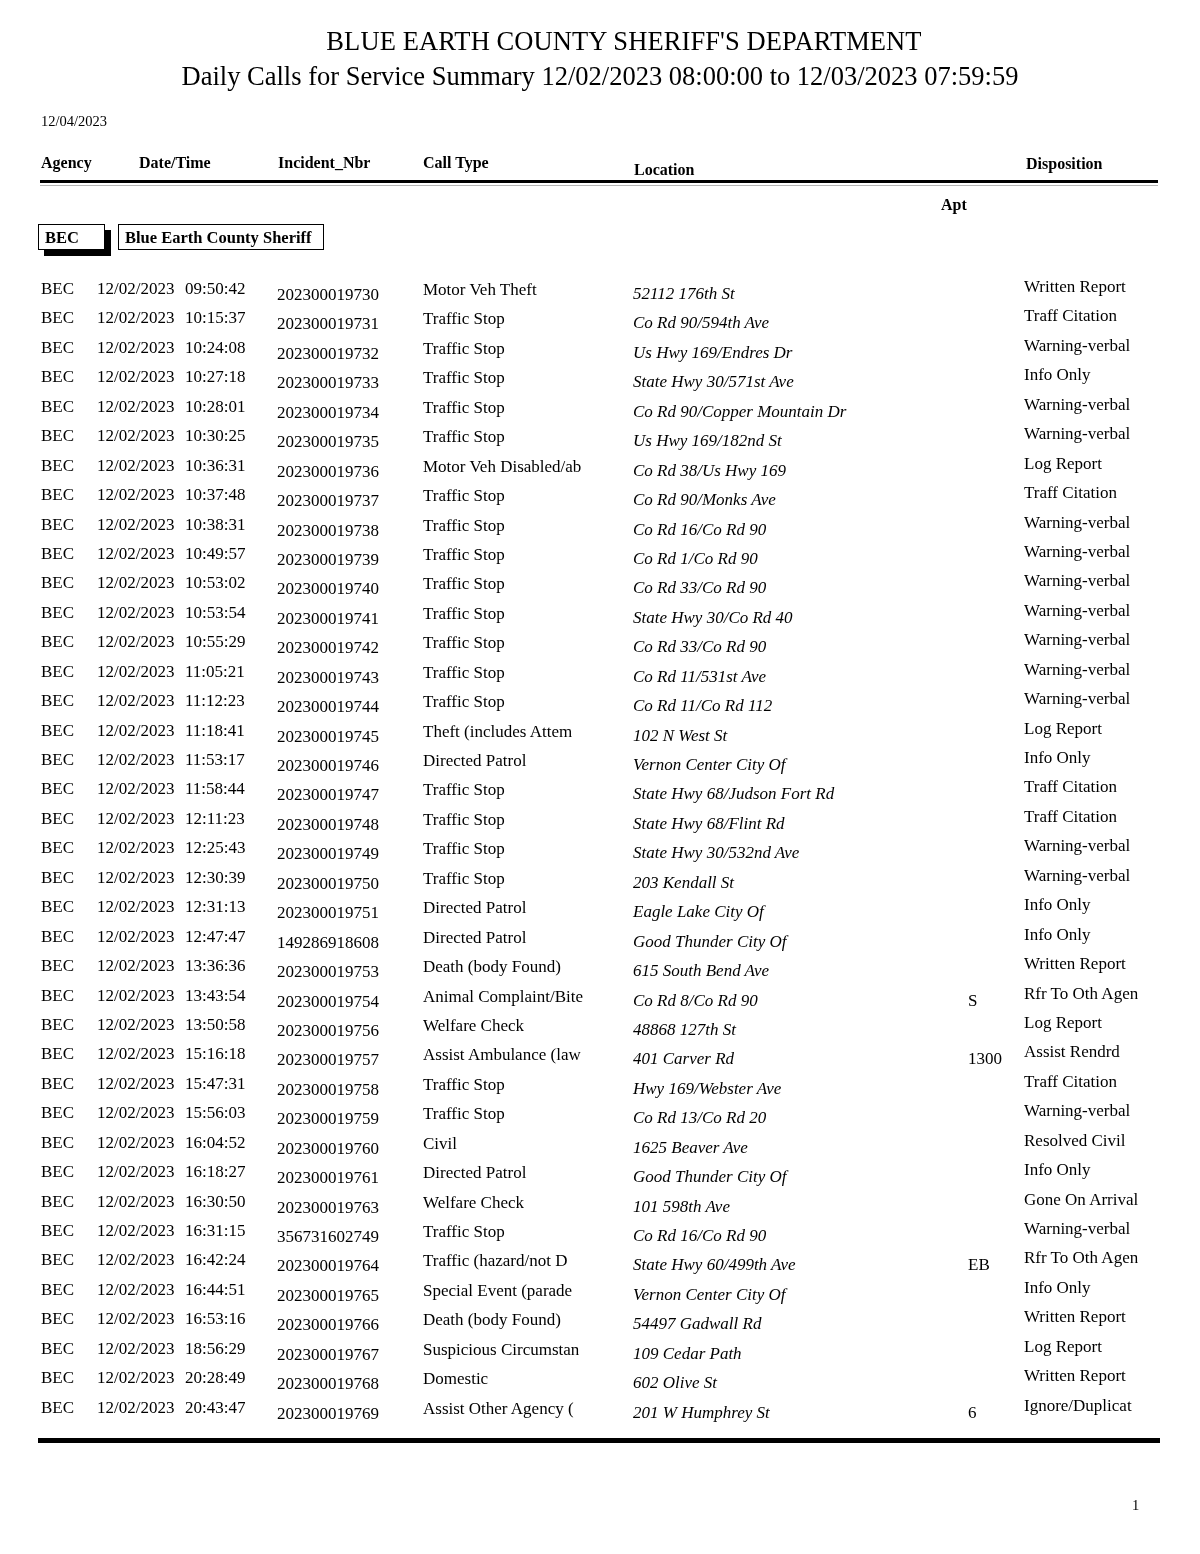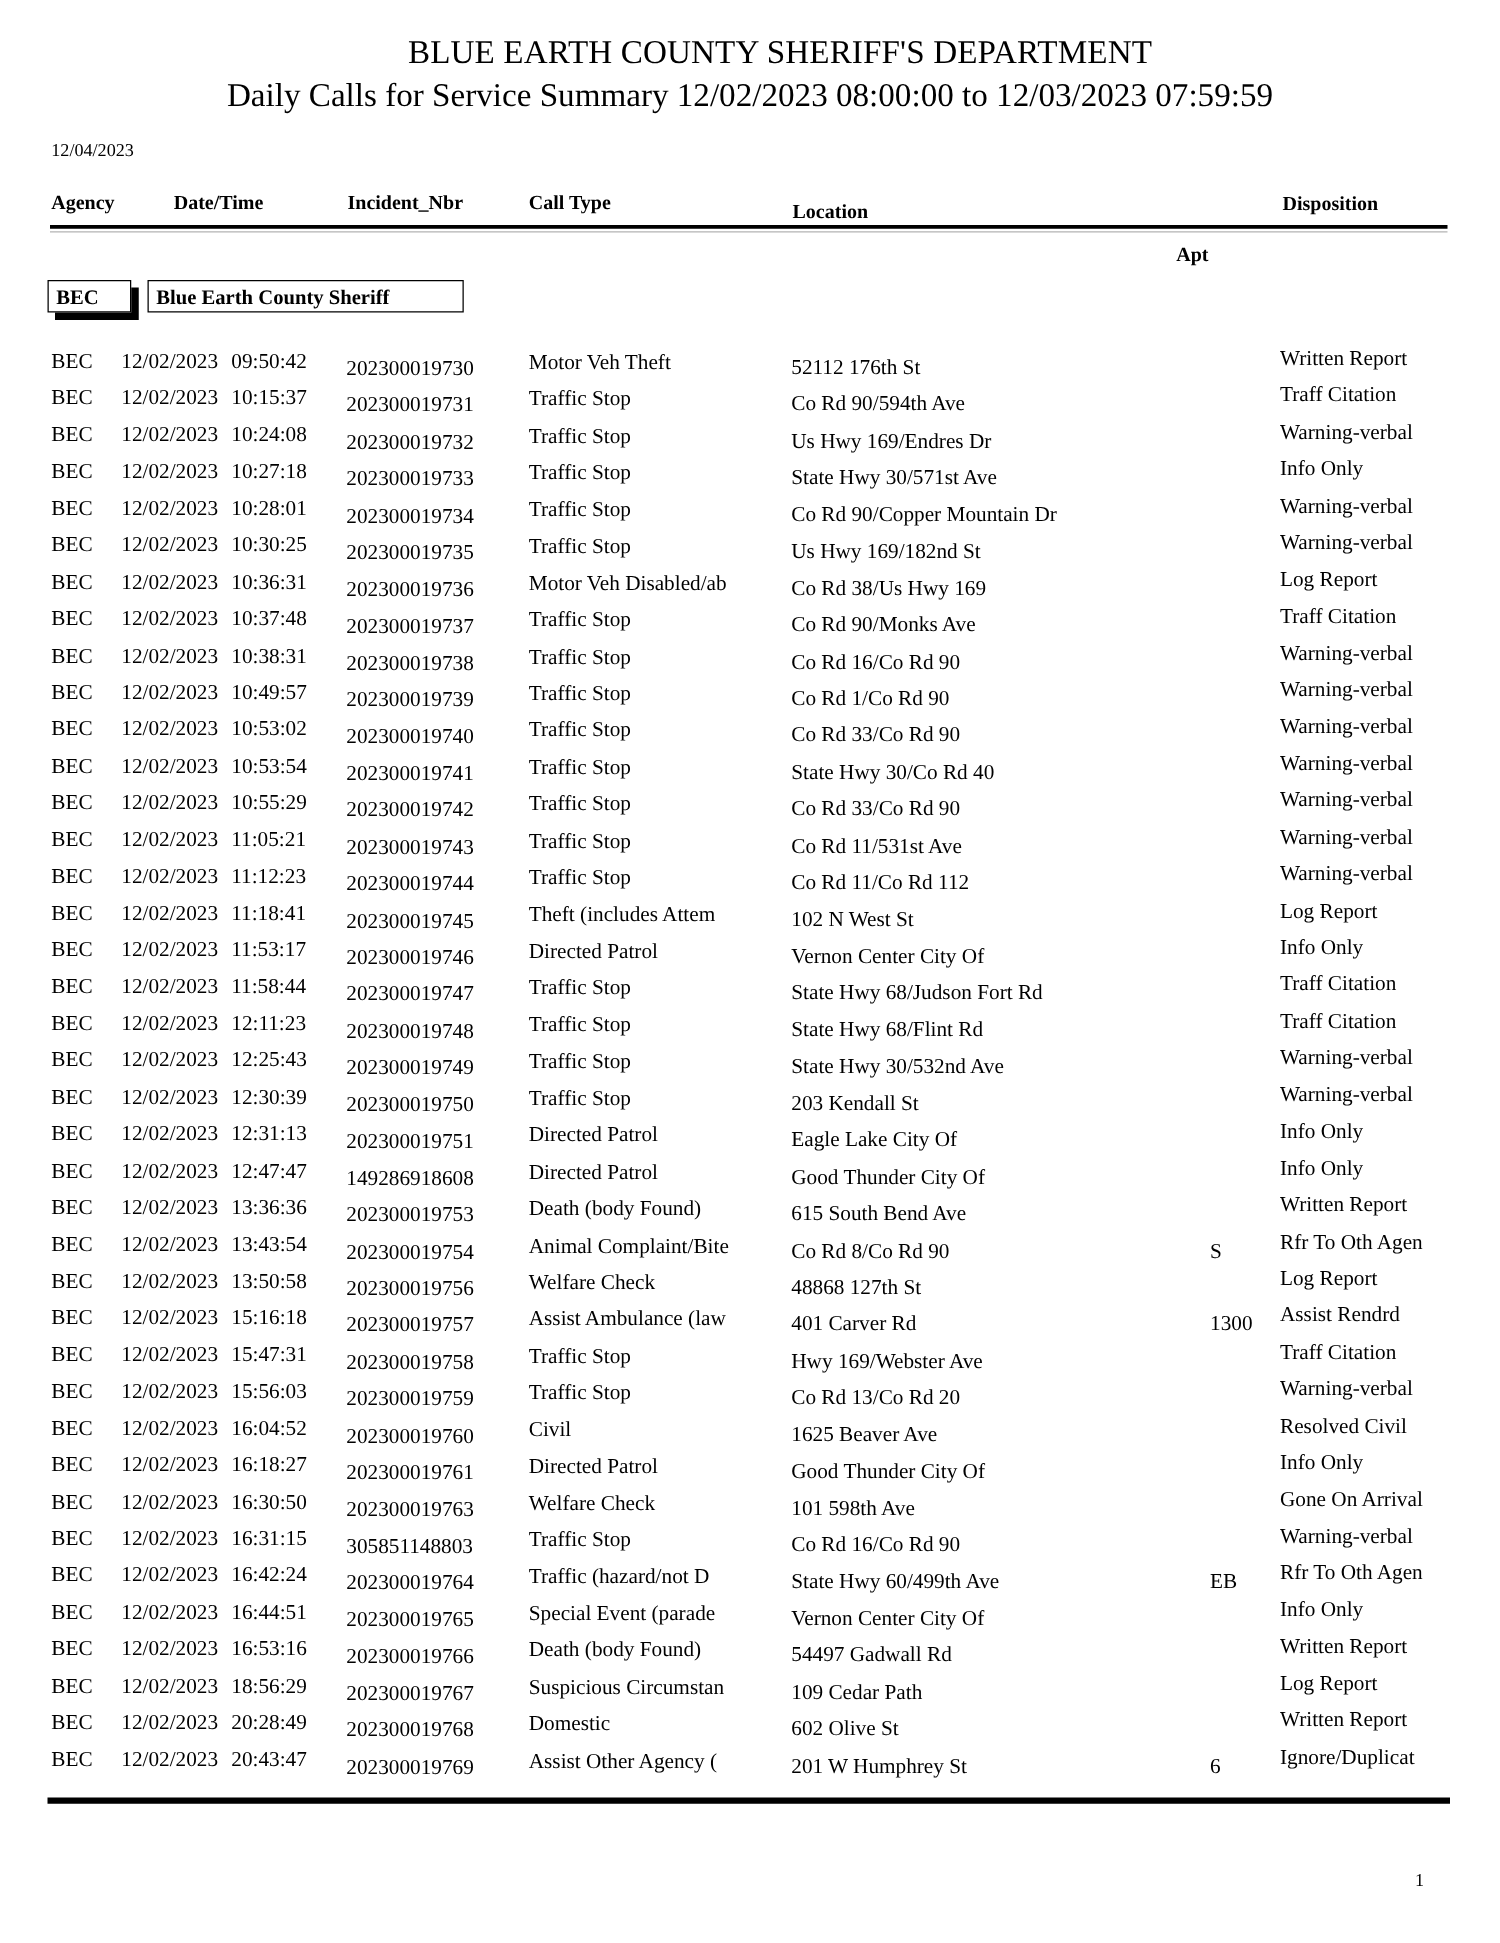--- a/index.html
+++ b/index.html
@@ -117,21 +117,21 @@
     top: 3px;
     left: 6px;
     font-size: 16.5px;
     font-weight: bold;
     white-space: nowrap;
   }
   .agency-name-box {
     position: absolute;
     top: 0;
     left: 80px;
-    width: 253px;
+    width: 206px;
     height: 26px;
     border: 1.5px solid #000;
     background: #ffffff;
     box-sizing: border-box;
   }
   .agency-name-box span {
     position: absolute;
     top: 3px;
     left: 6px;
     font-size: 16.5px;
@@ -154,21 +154,21 @@
     position: absolute;
     font-size: 17px;
     white-space: nowrap;
     line-height: 1;
   }
   .c-agency    { left: 41px;  top: 3px; }
   .c-date      { left: 97px;  top: 3px; }
   .c-time      { left: 185px; top: 3px; }
   .c-incident  { left: 277px; top: 9px; }
   .c-calltype  { left: 423px; top: 4px; text-align: right; }
-  .c-location  { left: 633px; top: 8px; }
+  .c-location  { left: 633px; top: 8px; font-style: italic; }
   .c-apt       { left: 968px; top: 8px; }
   .c-disp      { left: 1024px; top: 1px; }
 
   .page-number {
     position: absolute;
     top: 1497px;
     left: 1132px;
     font-size: 14.5px;
   }
 </style>
@@ -519,21 +519,21 @@
         <div class="cell c-incident">202300019763</div>
         <div class="cell c-calltype">Welfare Check</div>
         <div class="cell c-location">101 598th Ave</div>
         <div class="cell c-apt"></div>
         <div class="cell c-disp">Gone On Arrival</div>
       </div>
       <div class="row">
         <div class="cell c-agency">BEC</div>
         <div class="cell c-date">12/02/2023</div>
         <div class="cell c-time">16:31:15</div>
-        <div class="cell c-incident">305851148803</div>
+        <div class="cell c-incident">356731602749</div>
         <div class="cell c-calltype">Traffic Stop</div>
         <div class="cell c-location">Co Rd 16/Co Rd 90</div>
         <div class="cell c-apt"></div>
         <div class="cell c-disp">Warning-verbal</div>
       </div>
       <div class="row">
         <div class="cell c-agency">BEC</div>
         <div class="cell c-date">12/02/2023</div>
         <div class="cell c-time">16:42:24</div>
         <div class="cell c-incident">202300019764</div>

